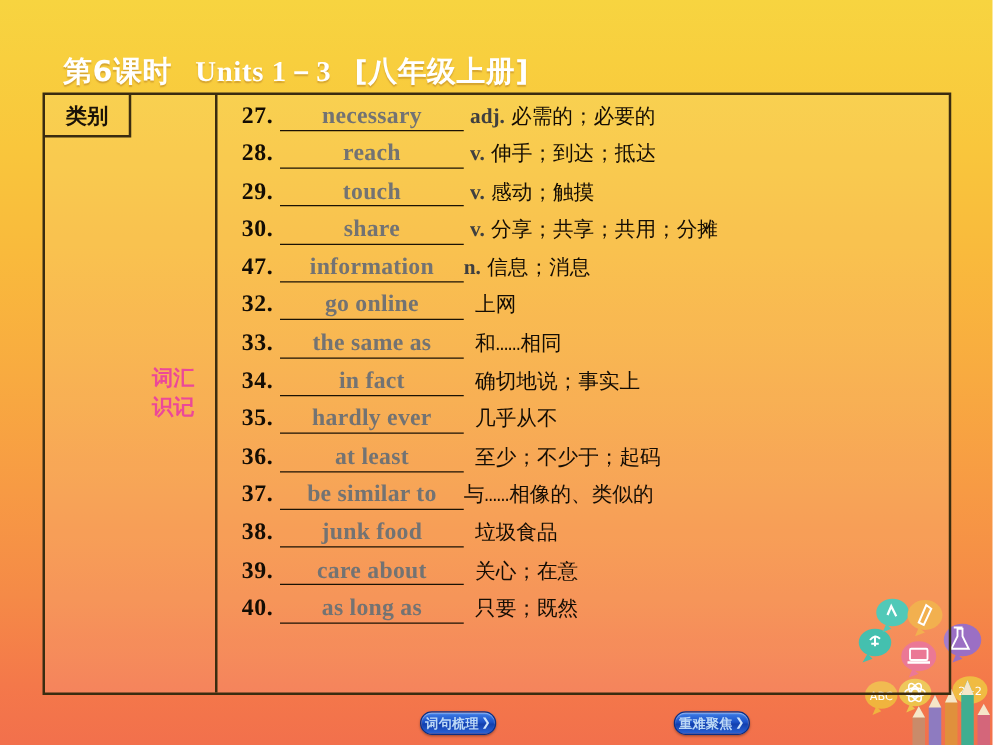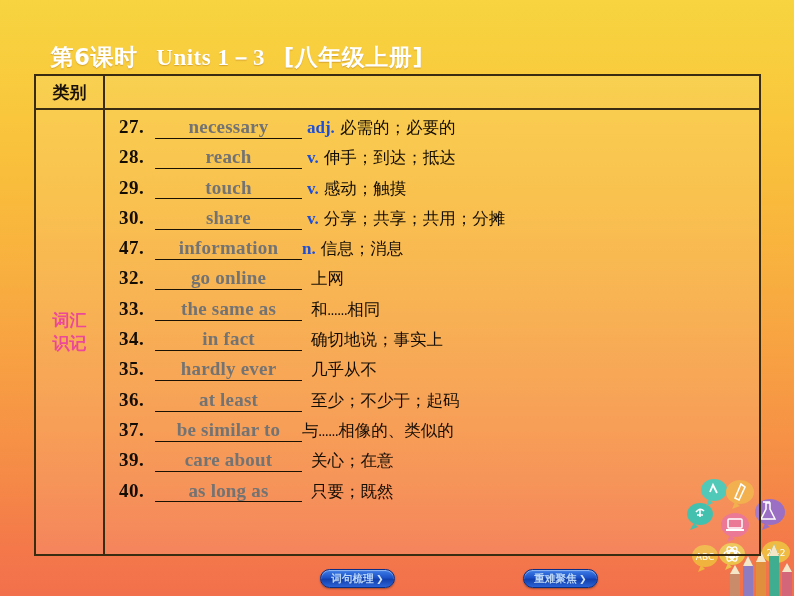--- a/index.html
+++ b/index.html
@@ -24,21 +24,21 @@
     text-shadow:0 1px 1px rgba(150,90,20,.35);
     font-family:"Liberation Serif", serif;
   }
   #title .cn { font-family:"DejaVu Sans", sans-serif; font-weight:bold; }
 
   
   #tbl {
     position:absolute; left:34px; top:74px;
     width:727px; height:482px;
     border:2px solid #3a2c10;
-    display:flex; flex-direction:column;
+    display:flex; flex-direction:row;
     background:rgba(255,255,255,0.10);
     z-index:2;
   }
   #thead {
     display:flex; height:34px; flex:0 0 34px;
     border-bottom:2px solid #3a2c10;
   }
   #th-cat {
     width:69px; flex:0 0 69px;
     border-right:2px solid #3a2c10;
@@ -63,55 +63,55 @@
   #td-items {
     flex:1; padding:6px 0 0 14px;
     display:flex; flex-direction:column; justify-content:flex-start;
   }
 
   
   .row { height:30.3px; display:flex; align-items:baseline; white-space:nowrap; }
   .num {
     font-family:"Liberation Serif", serif;
     font-size:19px; font-weight:bold; color:#140d04;
-    width:36px; flex:0 0 36px; text-align:left; letter-spacing:0.5px;
+    width:36px; flex:0 0 36px; text-align:center; letter-spacing:0.5px;
   }
   .blank {
     position:relative; flex:0 0 auto;
     border-bottom:1.6px solid #1b1204;
     text-align:center; overflow:visible;
     font-family:"Liberation Serif", serif;
     font-size:19px; font-weight:bold; color:#737373;
     letter-spacing:0.2px; line-height:1.15;
   }
   .blank.w1 { width:147px; }
   .pos {
     font-family:"Liberation Serif", serif;
-    font-size:17px; font-weight:bold; color:#1d4ed8;
+    font-size:17px; font-weight:bold; color:#404040;
     margin-left:5px;
   }
   .pos.tight { margin-left:0px; }
   .mean {
     font-family:Liberation Mono, monospace;
     font-size:16.5px; color:#140d04; margin-left:5px;
   }
   .mean.tight { margin-left:0; }
   .mean.gap { margin-left:9px; }
 
   
   .btn {
-    position:absolute; bottom:8px; height:19px; width:75px;
+    position:absolute; bottom:8px; height:19px; width:61px;
     border-radius:10px;
     background:linear-gradient(to bottom,#3f7fe8 0%,#1c51c8 45%,#123fae 55%,#2a63d6 100%);
     border:1px solid #0b2f86;
     box-shadow:0 1px 2px rgba(0,0,0,.35), inset 0 1px 1px rgba(255,255,255,.45);
     display:flex; align-items:center; justify-content:center;
     font-family:"DejaVu Sans", sans-serif;
     font-size:10.5px; font-weight:bold; color:#bcd8f6;
-    letter-spacing:0.2px; cursor:pointer; z-index:3;
+    letter-spacing:0.2px; cursor:pointer; z-index:3;margin-left:16px;
   }
   #btn-left  { left:320px; }
   #btn-right { left:523px; }
   .btn .chev { margin-left:2px; font-size:9px; color:#cfe4fb; }
 </style>
 </head>
 <body>
 
 <svg id="deco" viewBox="0 0 124 126">
 
@@ -230,20 +230,25 @@
           <span class="num">36.</span>
           <span class="blank w1">at least</span>
           <span class="mean gap">至少；不少于；起码</span>
         </div>
         <div class="row">
           <span class="num">37.</span>
           <span class="blank w1">be similar to</span>
           <span class="mean tight">与……相像的、类似的</span>
         </div>
         <div class="row">
+          <span class="num">38.</span>
+          <span class="blank w1">junk food</span>
+          <span class="mean gap">垃圾食品</span>
+        </div>
+        <div class="row">
           <span class="num">39.</span>
           <span class="blank w1">care about</span>
           <span class="mean gap">关心；在意</span>
         </div>
         <div class="row">
           <span class="num">40.</span>
           <span class="blank w1">as long as</span>
           <span class="mean gap">只要；既然</span>
         </div>
       </div>

